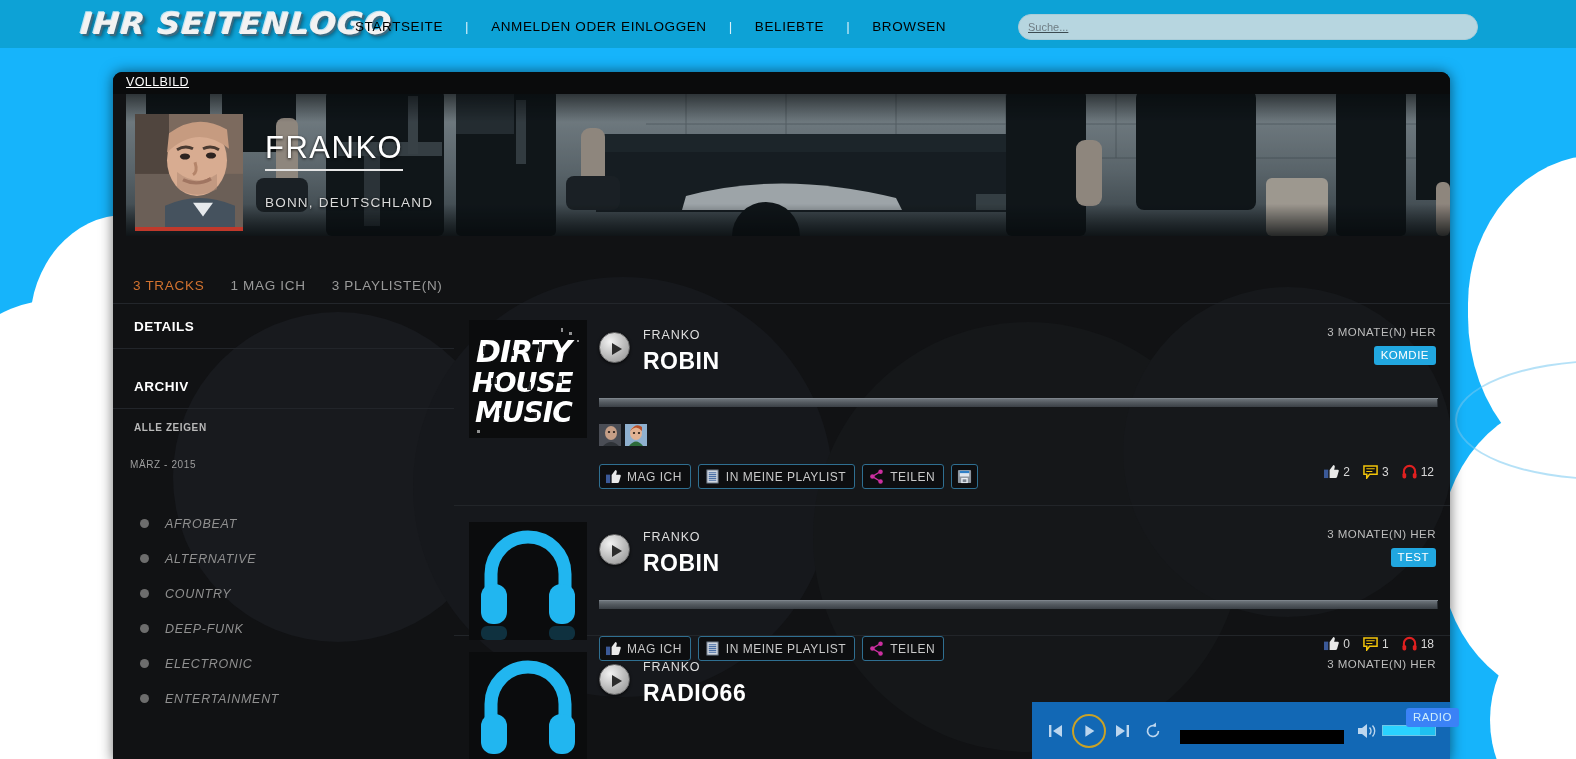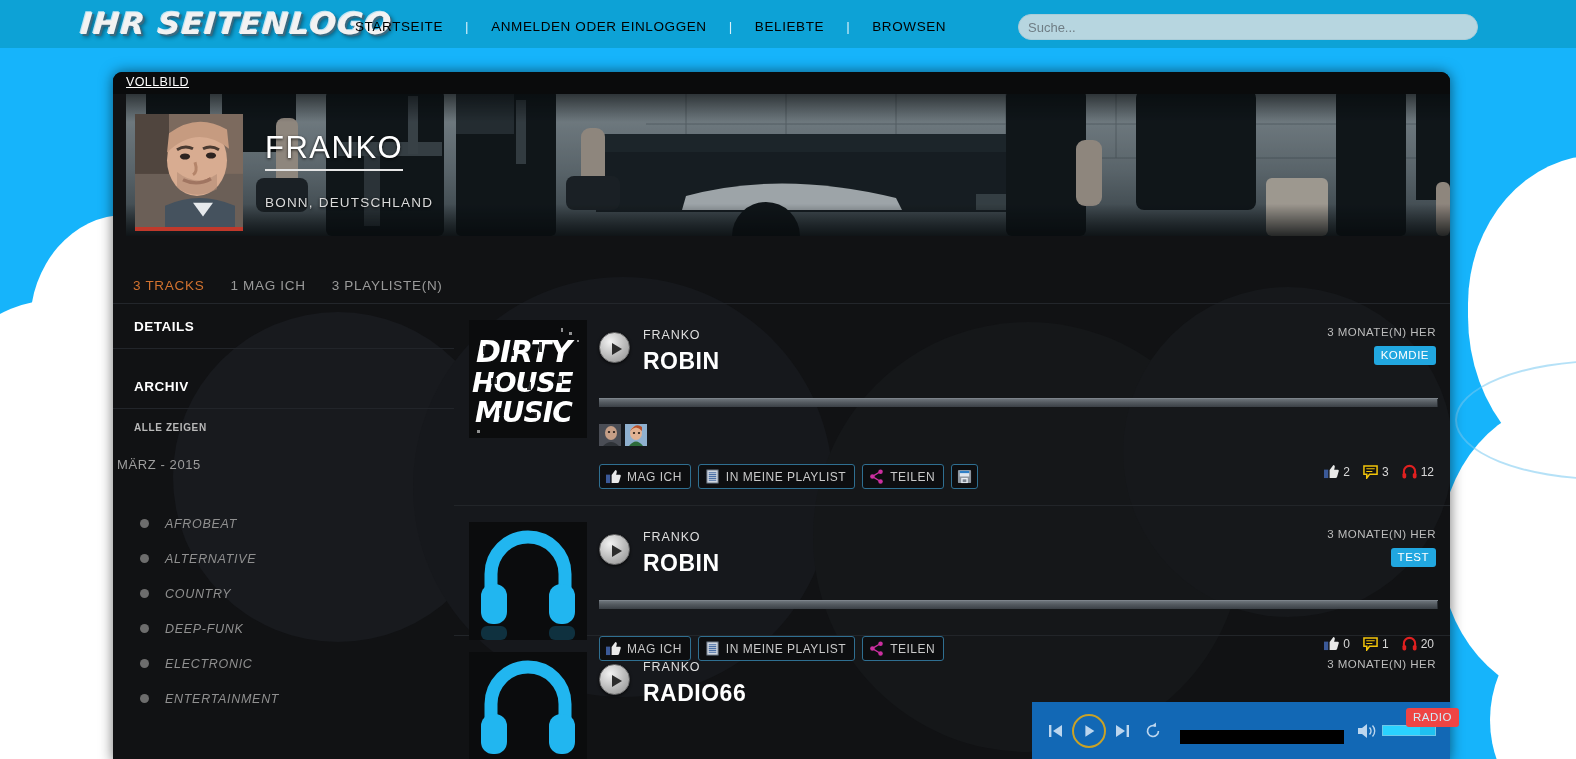--- a/index.html
+++ b/index.html
@@ -76,23 +76,24 @@
   }
 
   #searchbox {
     position: absolute; left: 1018px; top: 14px;
     width: 460px; height: 26px;
     background: #b7d6e0;
     border: 1px solid #a9ccd8;
     border-radius: 13px;
     padding: 0 9px;
     font-family: "Liberation Sans", sans-serif;
-    font-size: 13px;
+    font-size: 11px;
     color: #3b4a50;
     outline: none;
+    text-decoration: underline;
   }
   #searchbox::placeholder { color: #6f7d84; }
 
   
   #panel {
     position: absolute; left: 113px; top: 72px;
     width: 1337px; height: 690px;
     background: #111214;
     border-radius: 9px 9px 0 0;
     box-shadow: 0 0 14px rgba(0,0,0,.55);
@@ -197,22 +198,22 @@
   .side-gap { height: 15px; }
   .side-sub {
     height: 37px; display: flex; align-items: center;
     padding-left: 21px;
     font-size: 10px; font-weight: bold; letter-spacing: .6px;
     color: #b9b9b9;
     cursor: pointer;
   }
   .side-month {
     height: 36px; display: flex; align-items: center;
-    padding-left: 4px;
-    font-size: 13px; letter-spacing: .6px;
+    padding-left: 17px;
+    font-size: 10px; letter-spacing: .6px;
     color: #9d9d9d;
     cursor: pointer;
   }
   #genre-list { margin-top: 24px; }
   .genre {
     height: 35px; display: flex; align-items: center;
     padding-left: 27px;
     cursor: pointer;
   }
   .genre .dot {
@@ -357,21 +358,21 @@
   #vol-icon { width: 22px; height: 18px; margin-right: 4px; }
   #vol-slider {
     position: relative;
     width: 54px; height: 11px;
     background: #1fc0f0;
     border: 1px solid #6ec7e8;
   }
   #vol-fill { position: absolute; left: 0; top: 0; bottom: 0; width: 72%; background: #2ad2ff; }
   #player-badge {
     position: absolute; left: 374px; top: 6px;
-    background: #ef4444; color: #cfeefb;
+    background: #3b82f6; color: #cfeefb;
     font-size: 11.5px; letter-spacing: .5px;
     padding: 3px 7px 4px 7px; border-radius: 3px;
     z-index: 61;
   }
 </style>
 </head>
 <body>
 
 <div id="sky">
   <div class="cloud-blob" id="cloudL2"></div>
@@ -747,21 +748,21 @@
                 </g>
             </svg>
             <span class="num">1</span>
           </span>
           <span class="stat">
             <svg class="ico" viewBox="0 0 16 16">
               <path d="M2 12 V8 a6 6 0 0 1 12 0 V12" stroke="#e02020" stroke-width="2.2" fill="none"></path>
               <rect x="0.5" y="9.5" width="4" height="6" rx="1.8" fill="#e02020"></rect>
               <rect x="11.5" y="9.5" width="4" height="6" rx="1.8" fill="#e02020"></rect>
             </svg>
-            <span class="num">20</span>
+            <span class="num">18</span>
           </span>
         </div>
       </div>
     </article>
 
     <article class="track compact">
       <div class="track-art">
         <svg viewBox="0 0 118 118">
           <rect x="0" y="0" width="118" height="118" fill="#0b0c0d"></rect>
           <path d="M22 78 V52 a37 37 0 0 1 74 0 V78" stroke="#21b6f0" stroke-width="13" fill="none" stroke-linecap="round"></path>

